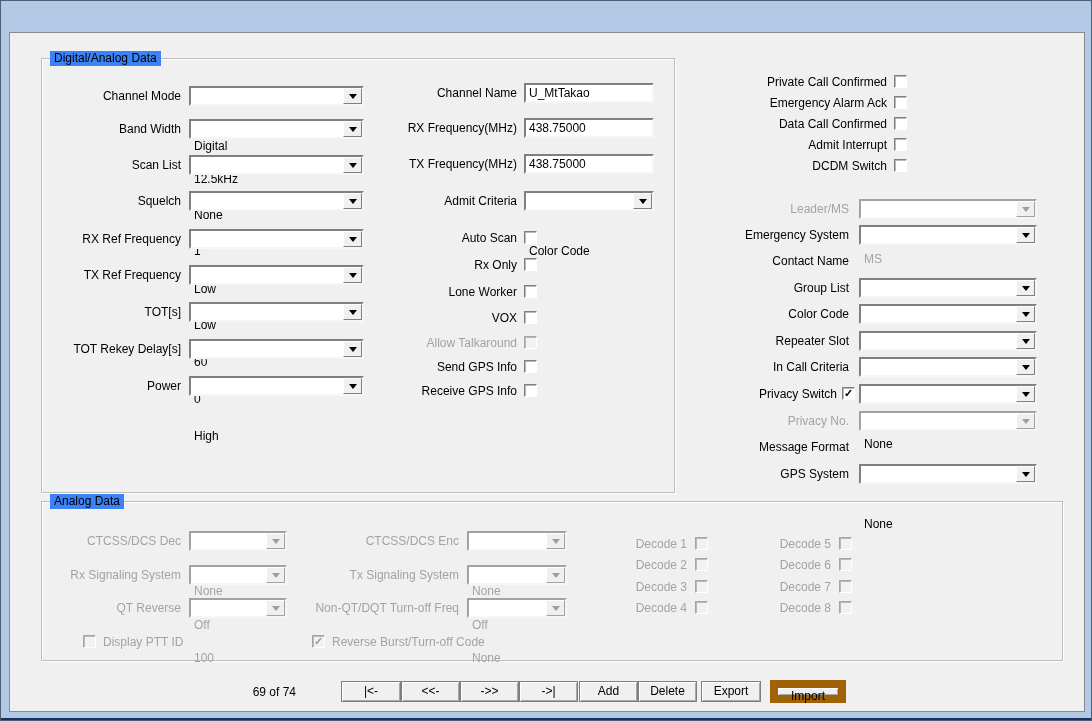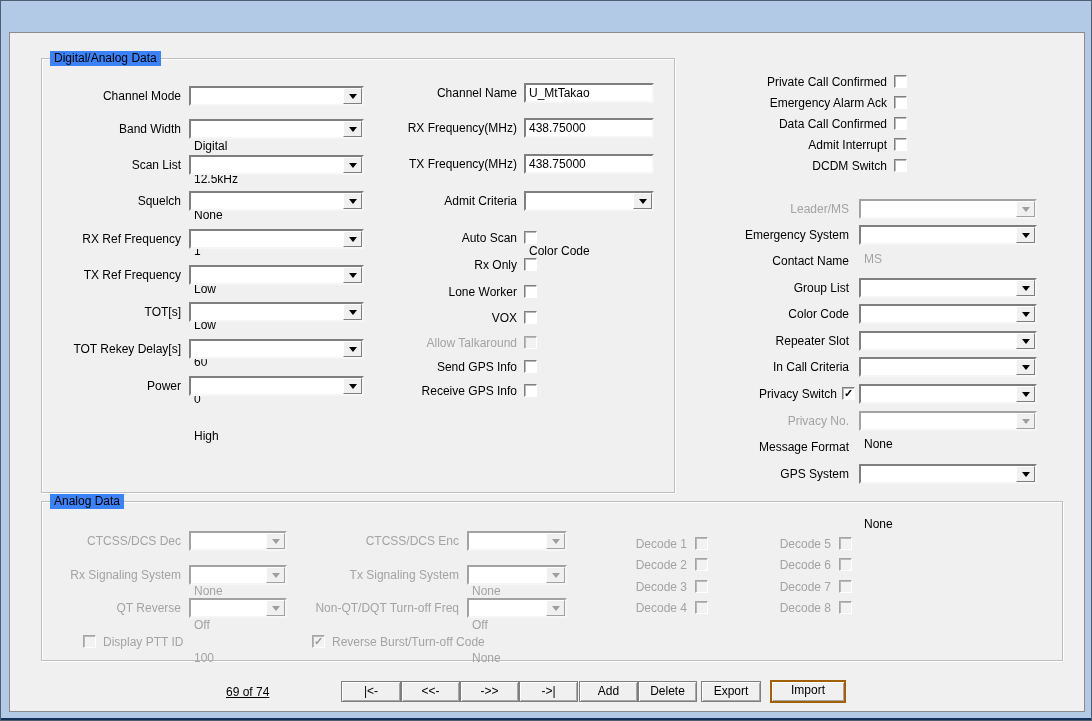--- a/index.html
+++ b/index.html
@@ -42,22 +42,22 @@
   .combo.off .tri{border-top-color:#9e9e9e;}
   .tfield{position:absolute;height:20px;background:#fff;border:2px solid;box-sizing:border-box;
     border-color:#7f7f7f #f6f6f6 #f6f6f6 #7f7f7f;padding:1px 3px;line-height:14px;
     font-family:"Liberation Sans",sans-serif;font-size:12px;color:#000;width:130px;}
   .cb{position:absolute;width:13px;height:13px;background:#fff;border:1px solid;box-sizing:border-box;
     border-color:#7f7f7f #ffffff #ffffff #7f7f7f;box-shadow:inset 1px 1px 0 #b9b9b9;
     font-size:11px;line-height:10px;text-align:center;font-weight:bold;color:#000;}
   .cb.off{background:#f2f2f2;color:#9b9b9b;border-color:#a5a5a5 #ffffff #ffffff #a5a5a5;}
   .btn-nav{position:absolute;height:21px;background:#f0f0f0;border:1px solid #7f7f7f;box-sizing:border-box;
     box-shadow:inset 1px 1px 0 #ffffff,inset -1px -1px 0 #a7a7a7;text-align:center;line-height:19px;cursor:default;}
-  .btn-nav.default{border:2px solid #a16207;line-height:16px;}
-  .postext{position:absolute;text-align:left;text-decoration:underline;}
+  .btn-nav.default{border:8px solid #a16207;line-height:16px;}
+  .postext{position:absolute;text-align:right;}
 </style>
 </head>
 <body>
 
 <div class="window">
   <div class="client"></div>
 
   <div class="groupbox" style="left:40px;top:57px;width:632px;height:433px">
     <span class="gb-title">Digital/Analog Data</span>
   </div>

